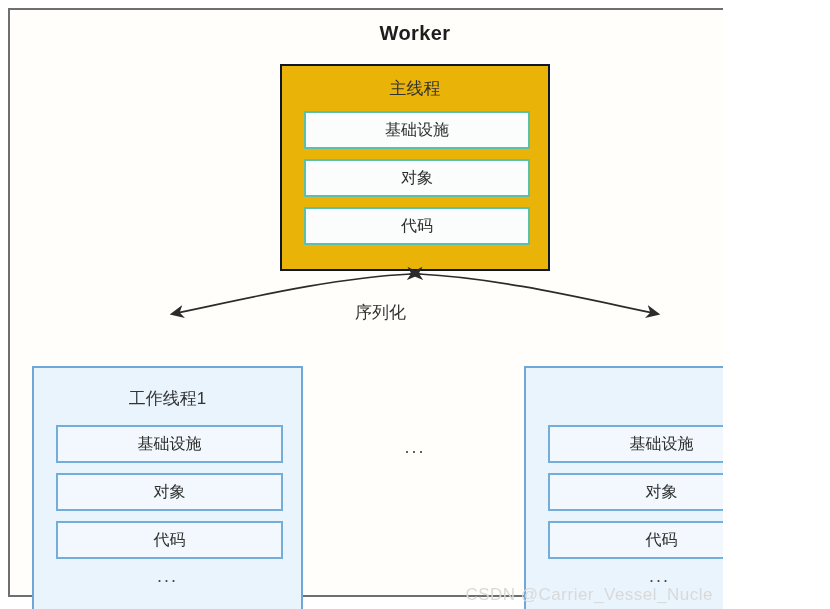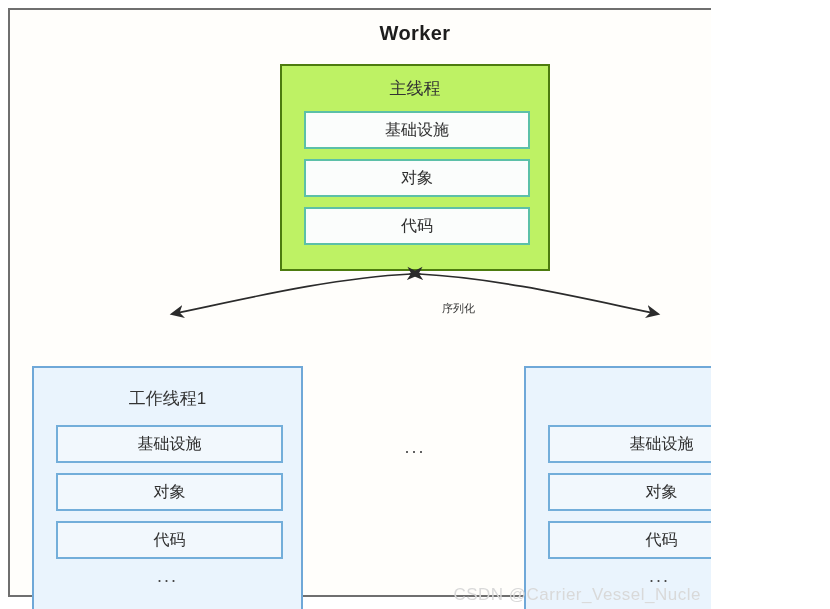--- a/index.html
+++ b/index.html
@@ -9,20 +9,21 @@
   }
   body {
     font-family: "Liberation Sans", "DejaVu Sans", sans-serif;
   }
   #canvas {
     position: relative;
     width: 711px;
     height: 609px;
     background: #ffffff;
     overflow: hidden;
+    padding-left: 12px;
   }
   
   #frame {
     position: absolute;
     left: 8px;
     top: 8px;
     width: 810px;
     height: 589px;
     border: 2px solid #6f6f6f;
     background: #fffefb;
@@ -40,22 +41,22 @@
     color: #1d1d1d;
     letter-spacing: 0.4px;
   }
   
   #main-thread-box {
     position: absolute;
     left: 280px;
     top: 64px;
     width: 270px;
     height: 207px;
-    border: 2px solid #4d7c0f;
-    background: #bef264;
+    border: 2px solid #0f172a;
+    background: #eab308;
     box-sizing: border-box;
   }
   .mt-title {
     position: absolute;
     left: 0;
     top: 11px;
     width: 100%;
     text-align: center;
     font-size: 17px;
     color: #333333;
@@ -136,22 +137,22 @@
     width: 830px;
     height: 609px;
     pointer-events: none;
   }
   
   #serialize-label {
     position: absolute;
     left: 355px;
     top: 301px;
     width: 120px;
-    text-align: right;
-    font-size: 11px;
+    text-align: left;
+    font-size: 17px;
     color: #333333;
   }
   
   #middle-ellipsis {
     position: absolute;
     left: 355px;
     top: 437px;
     width: 120px;
     text-align: center;
     font-size: 18px;

